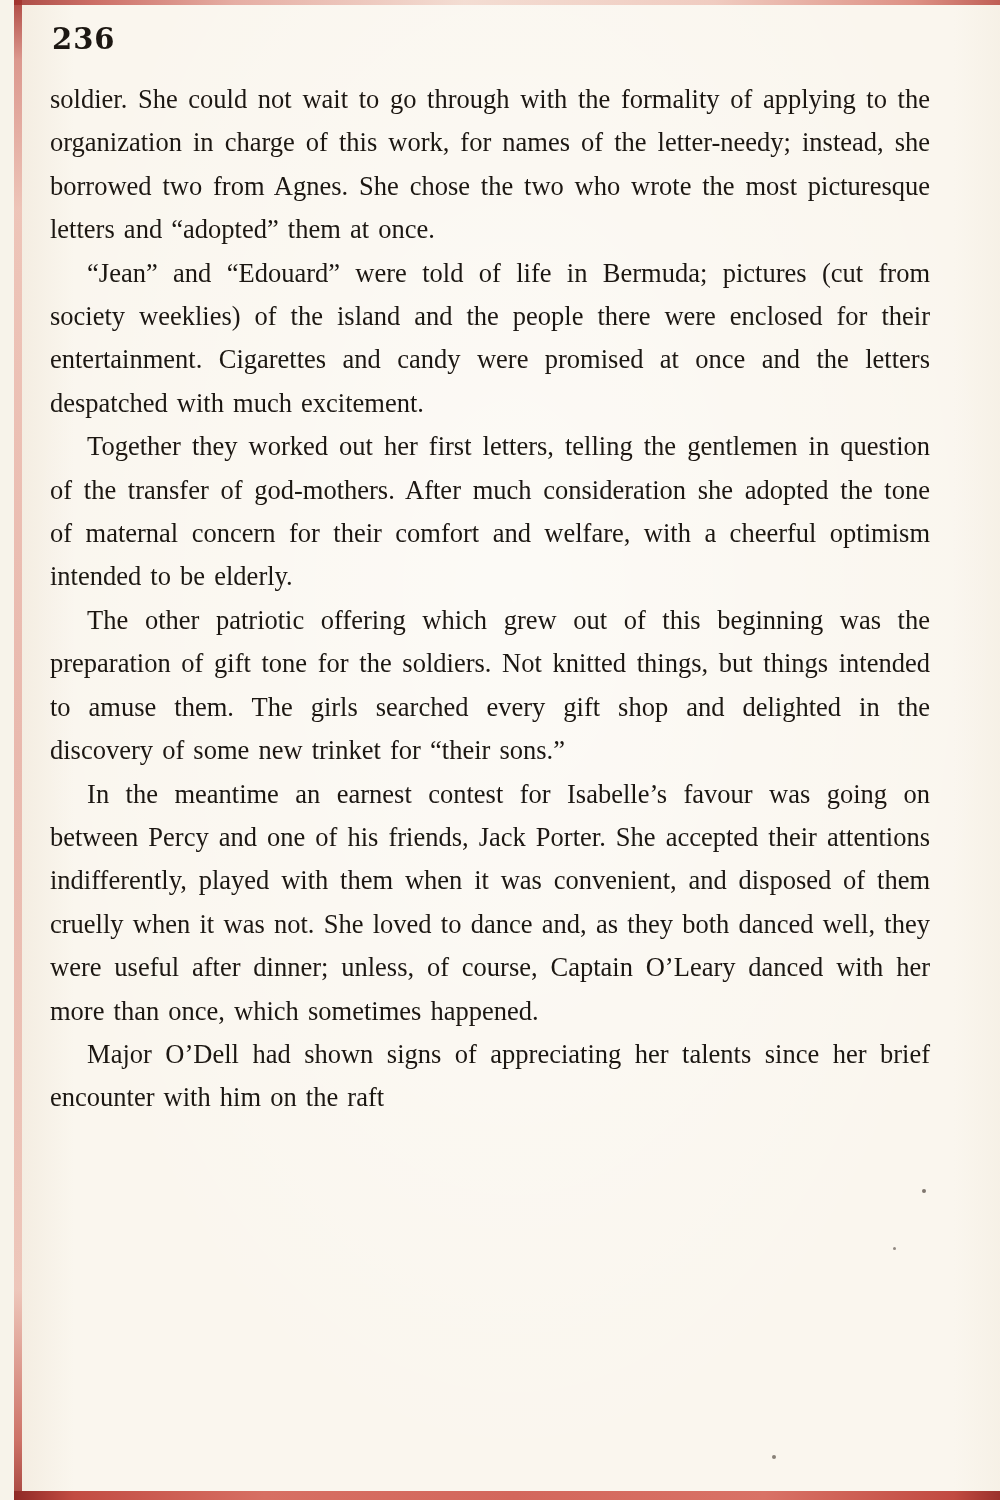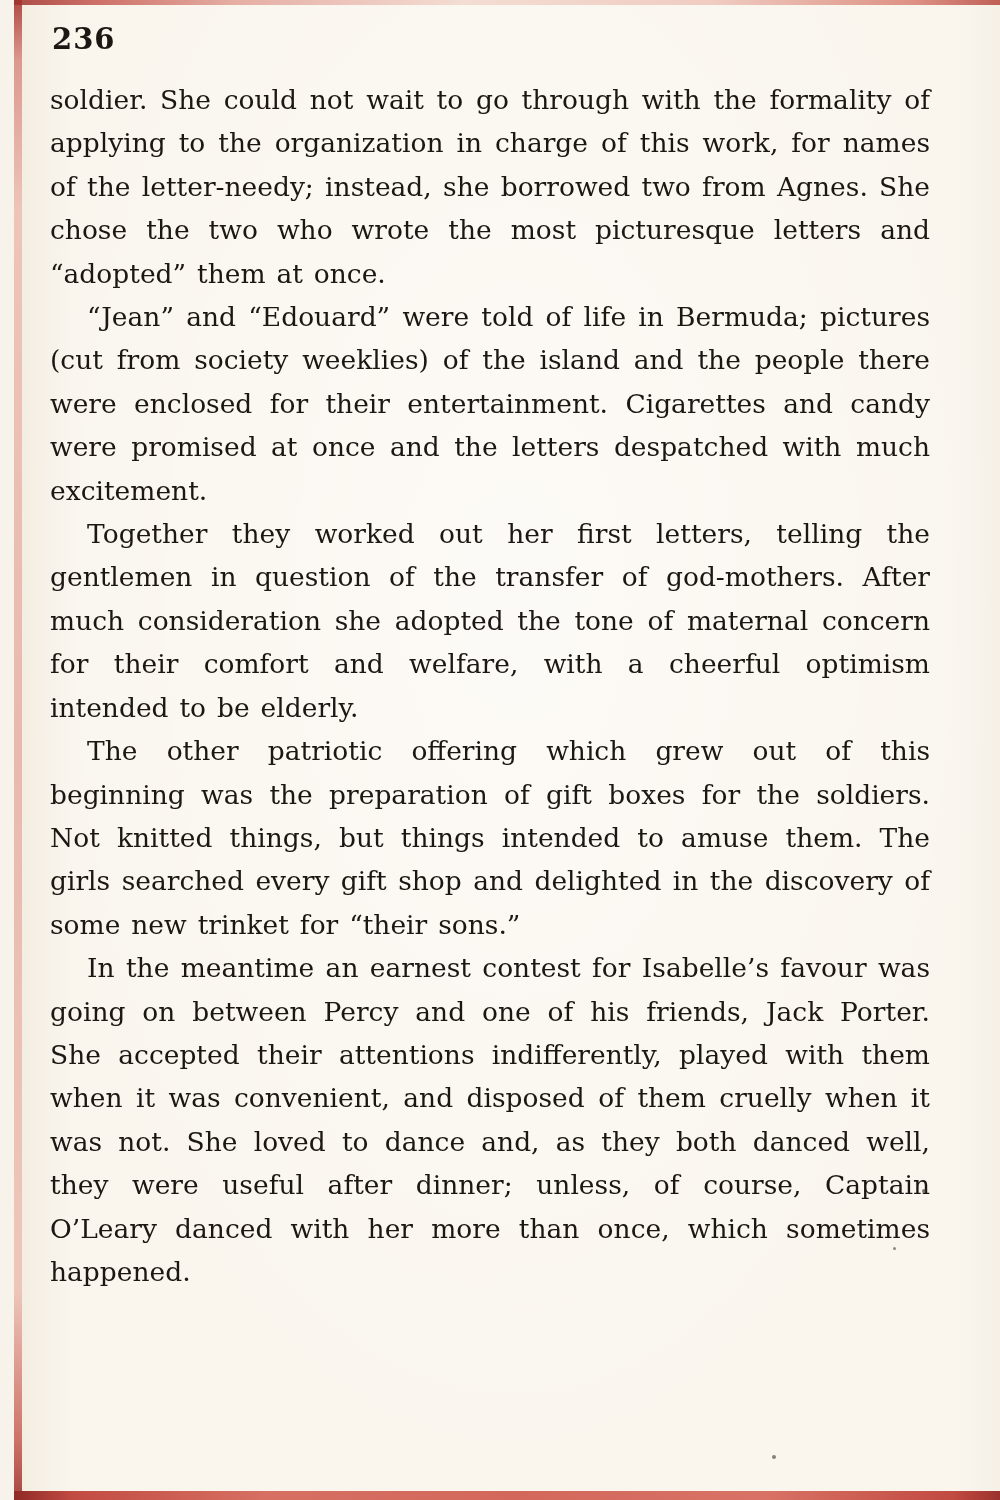--- a/index.html
+++ b/index.html
@@ -82,20 +82,21 @@
   }
   .body-text {
     font-size: 26.5px;
     line-height: 43.4px;
     text-align: justify;
     word-spacing: 2.5px;
   }
   .para {
     margin: 0;
     text-indent: 1.4em;
+    font-family: Liberation Serif, serif;
   }
   .para.no-indent {
     text-indent: 0;
   }
 </style>
 </head>
 <body>
 
 <div class="page">
 
@@ -108,17 +109,18 @@
   <div class="speck speck-3"></div>
 
   <header class="page-header">
     <span class="page-number">236</span>
   </header>
 
   <main class="body-text">
     <p class="para no-indent">soldier.  She could not wait to go through with the formality of applying to the organization in charge of this work, for names of the letter-needy; instead, she borrowed two from Agnes.  She chose the two who wrote the most picturesque letters and “adopted” them at once.</p>
     <p class="para">“Jean” and “Edouard” were told of life in Bermuda; pictures (cut from society weeklies) of the island and the people there were enclosed for their entertainment.  Cigarettes and candy were promised at once and the letters despatched with much excitement.</p>
     <p class="para">Together they worked out her first letters, telling the gentlemen in question of the transfer of god-mothers. After much consideration she adopted the tone of maternal concern for their comfort and welfare, with a cheerful optimism intended to be elderly.</p>
-    <p class="para">The other patriotic offering which grew out of this beginning was the preparation of gift boxes for the soldiers. Not knitted things, but things intended to amuse them. The girls searched every gift shop and delighted in the discovery of some new trinket for “their sons.”</p>
+    <p class="para">The other patriotic offering which grew out of this beginning was the preparation of gift tone for the soldiers. Not knitted things, but things intended to amuse them. The girls searched every gift shop and delighted in the discovery of some new trinket for “their sons.”</p>
     <p class="para">In the meantime an earnest contest for Isabelle’s favour was going on between Percy and one of his friends, Jack Porter.  She accepted their attentions indifferently, played with them when it was convenient, and disposed of them cruelly when it was not.  She loved to dance and, as they both danced well, they were useful after dinner; unless, of course, Captain O’Leary danced with her more than once, which sometimes happened.</p>
+    <p class="para">Major O’Dell had shown signs of appreciating her talents since her brief encounter with him on the raft</p>
   </main>
 
 </div>
 
 </body></html>

